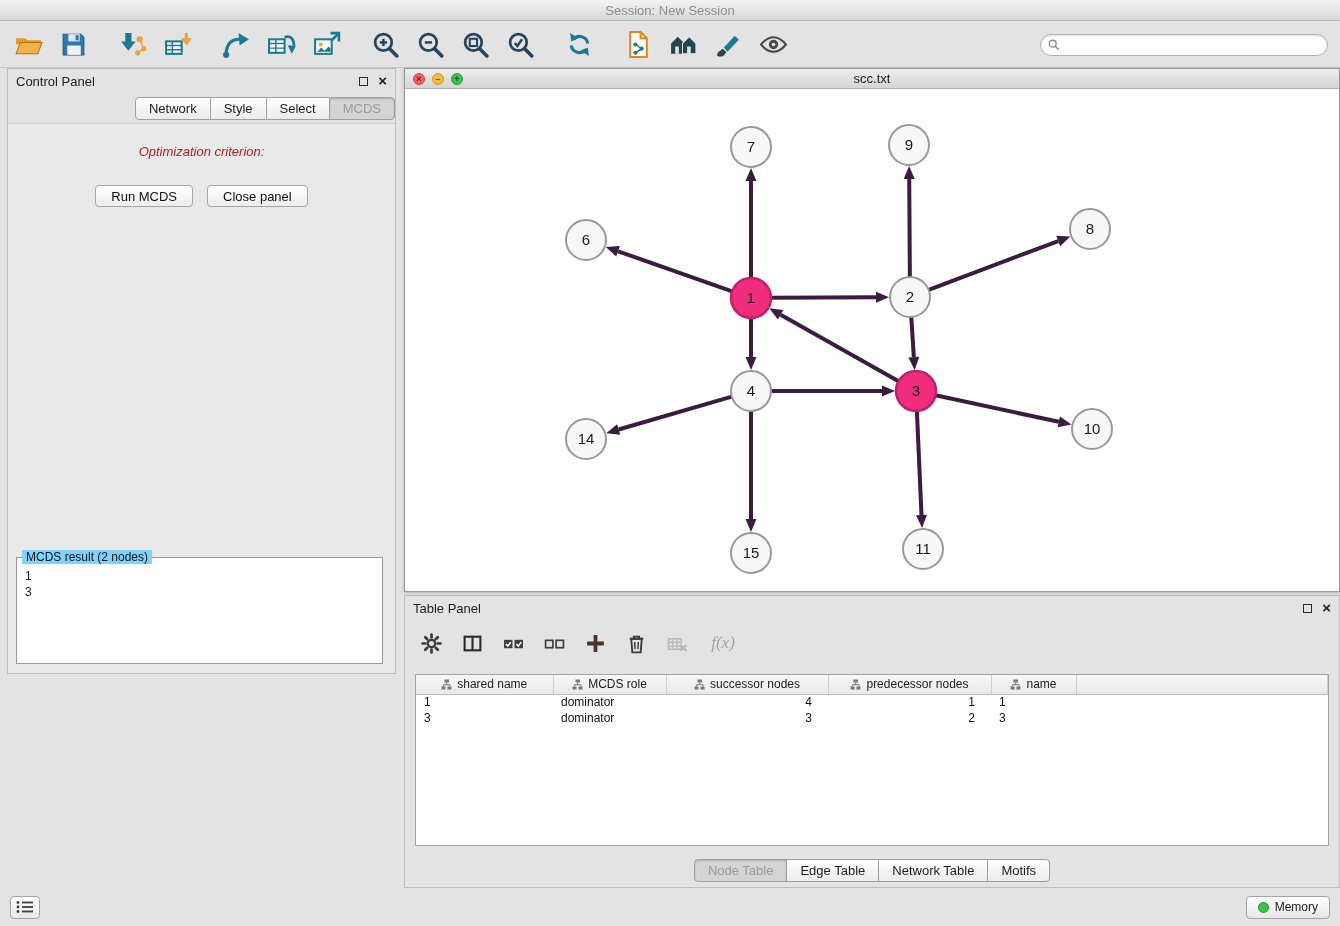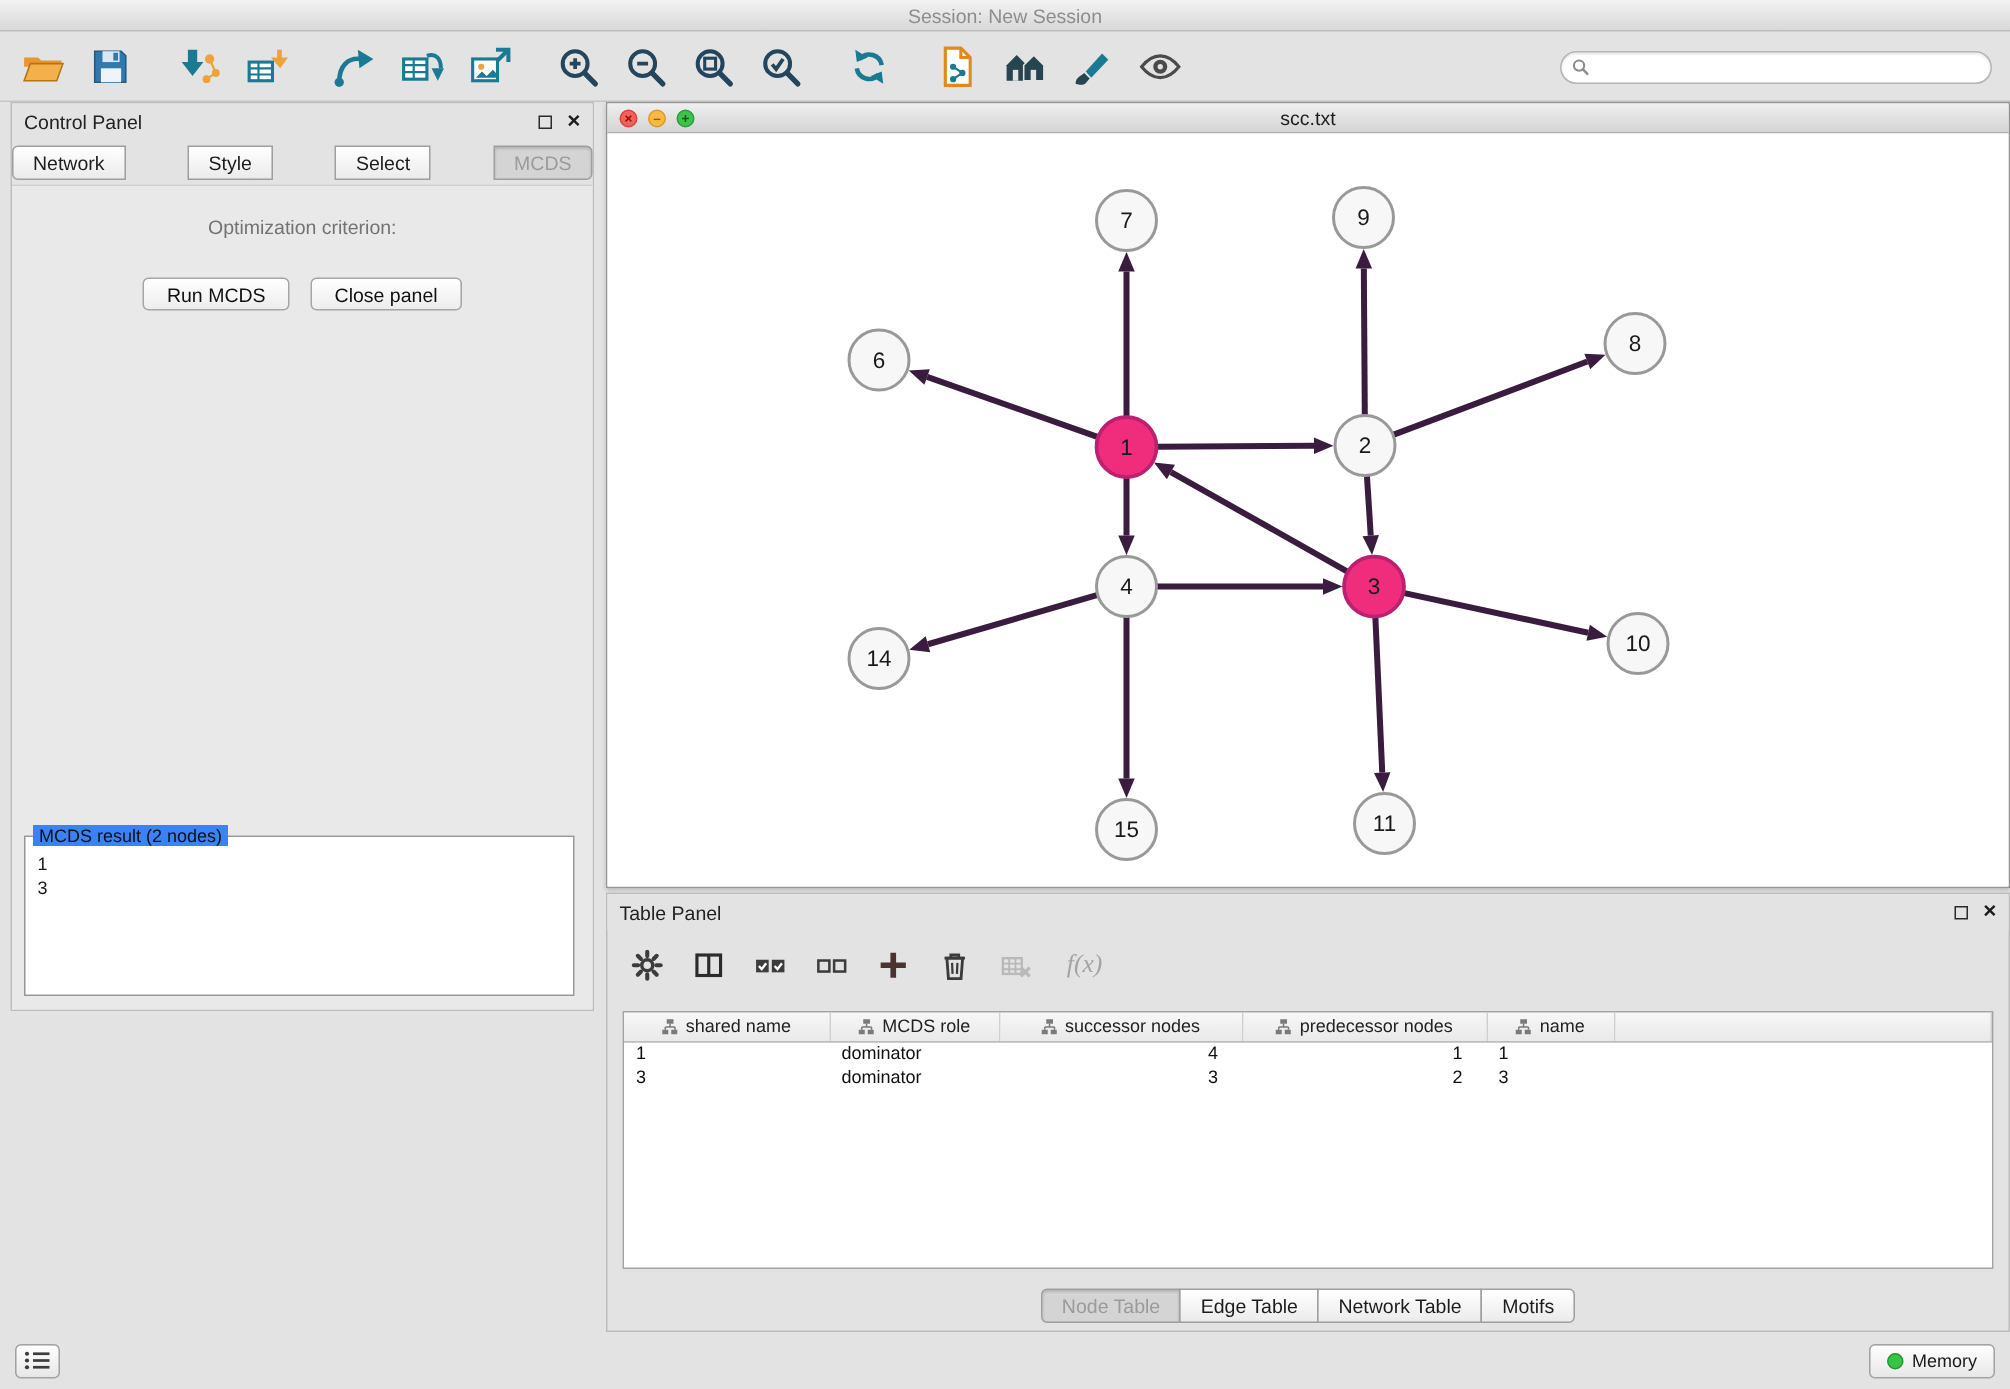--- a/index.html
+++ b/index.html
@@ -22,41 +22,41 @@
   .searchbox svg { width:12px; height:12px; margin-right:5px; flex:none; }
   .searchbox input { border:none; outline:none; flex:1; font-size:12px; background:transparent; font-family:"Liberation Sans",sans-serif; }
 
   
   .control-panel { position:absolute; left:7px; top:68px; width:389px; height:606px;
     background:#e9e9e9; border:1px solid #bdbdbd; }
   .panel-header { height:24px; display:flex; align-items:center; padding:0 8px; font-size:13px; color:#222; background:#e3e3e3; }
   .panel-header .spacer { flex:1; }
   .float-btn { width:9px; height:9px; border:1.6px solid #2b2b2b; display:inline-block; margin-right:10px; cursor:pointer; }
   .close-btn { font-size:15px; font-weight:bold; color:#1d1d1d; line-height:12px; cursor:pointer; }
-  .cp-tabs { display:flex; justify-content:space-between; padding:4px 0 6px 0; background:#e3e3e3; }
+  .cp-tabs { display:flex; justify-content:flex-end; padding:4px 0 6px 0; background:#e3e3e3; }
   .seg { font-size:13px; padding:3px 13px; background:linear-gradient(#ffffff,#ebebeb);
     border:1px solid #9f9f9f; margin-left:-1px; cursor:pointer; color:#1c1c1c; white-space:nowrap; }
   .seg:first-child { border-radius:4px 0 0 4px; margin-left:0; }
   .seg:last-child { border-radius:0 4px 4px 0; }
   .seg.active { background:#d4d4d4; color:#9b9b9b; box-shadow:inset 0 1px 2px rgba(0,0,0,.18); }
   .cp-body { position:absolute; top:54px; bottom:0; left:0; right:0; background:#e9e9e9; border-top:1px solid #cfcfcf; }
-  .opt-label { text-align:center; font-size:13px; margin-top:20px; color:#737373; }
+  .opt-label { text-align:center; font-size:13px; margin-top:20px; color:#b91c1c;font-style:italic; }
   .dropdown { width:308px; height:23px; margin:9px auto 0 auto; background:linear-gradient(#ffffff,#f1f1f1);
     border:1px solid #a6a6a6; border-radius:5px; display:flex; align-items:center; padding:0 4px 0 9px;
     font-size:13px; cursor:pointer; }
   .dropdown .dd-text { flex:1; }
   .dd-stepper { width:13px; height:17px; display:flex; flex-direction:column; align-items:center; justify-content:center; gap:2px; }
   .dd-stepper i { width:0; height:0; border-left:4px solid transparent; border-right:4px solid transparent; display:block; }
   .dd-up { border-bottom:5px solid #555; }
   .dd-down { border-top:5px solid #555; }
   .btn-row { display:flex; justify-content:center; gap:14px; margin-top:26px; }
   .aqua-btn { height:22px; padding:0 15px; font-size:13px; font-family:"Liberation Sans",sans-serif;
     background:linear-gradient(#ffffff,#ededed); border:1px solid #a6a6a6; border-radius:4px; cursor:pointer; color:#111; }
   .result-wrap { position:absolute; left:8px; right:12px; top:433px; bottom:9px; }
-  .result-title { position:absolute; top:-7px; left:6px; background:#3b82f6; padding:0 4px; font-size:12px; color:#111; z-index:2;text-align:center; }
+  .result-title { position:absolute; top:-7px; left:6px; background:#7dd3fc; padding:0 4px; font-size:12px; color:#111; z-index:2;text-align:center; }
   .result-body { position:absolute; inset:0; border:1px solid #989898; background:#fff; padding:10px 8px 6px 8px;
     font-size:12px; line-height:16px; overflow:hidden; }
 
   
   .network-window { position:absolute; left:404px; top:68px; width:936px; height:524px;
     border:1px solid #969696; background:#fff; box-shadow:0 1px 3px rgba(0,0,0,.2); }
   .net-titlebar { height:20px; background:linear-gradient(#efefef,#d4d4d4); border-bottom:1px solid #aeaeae;
     position:relative; text-align:center; font-size:13px; line-height:20px; color:#1c1c1c; }
   .traffic { position:absolute; left:8px; top:4px; display:flex; gap:7px; }
   .tl { width:12px; height:12px; border-radius:50%; font-size:9px; font-weight:bold; line-height:11px; text-align:center; cursor:pointer; }

